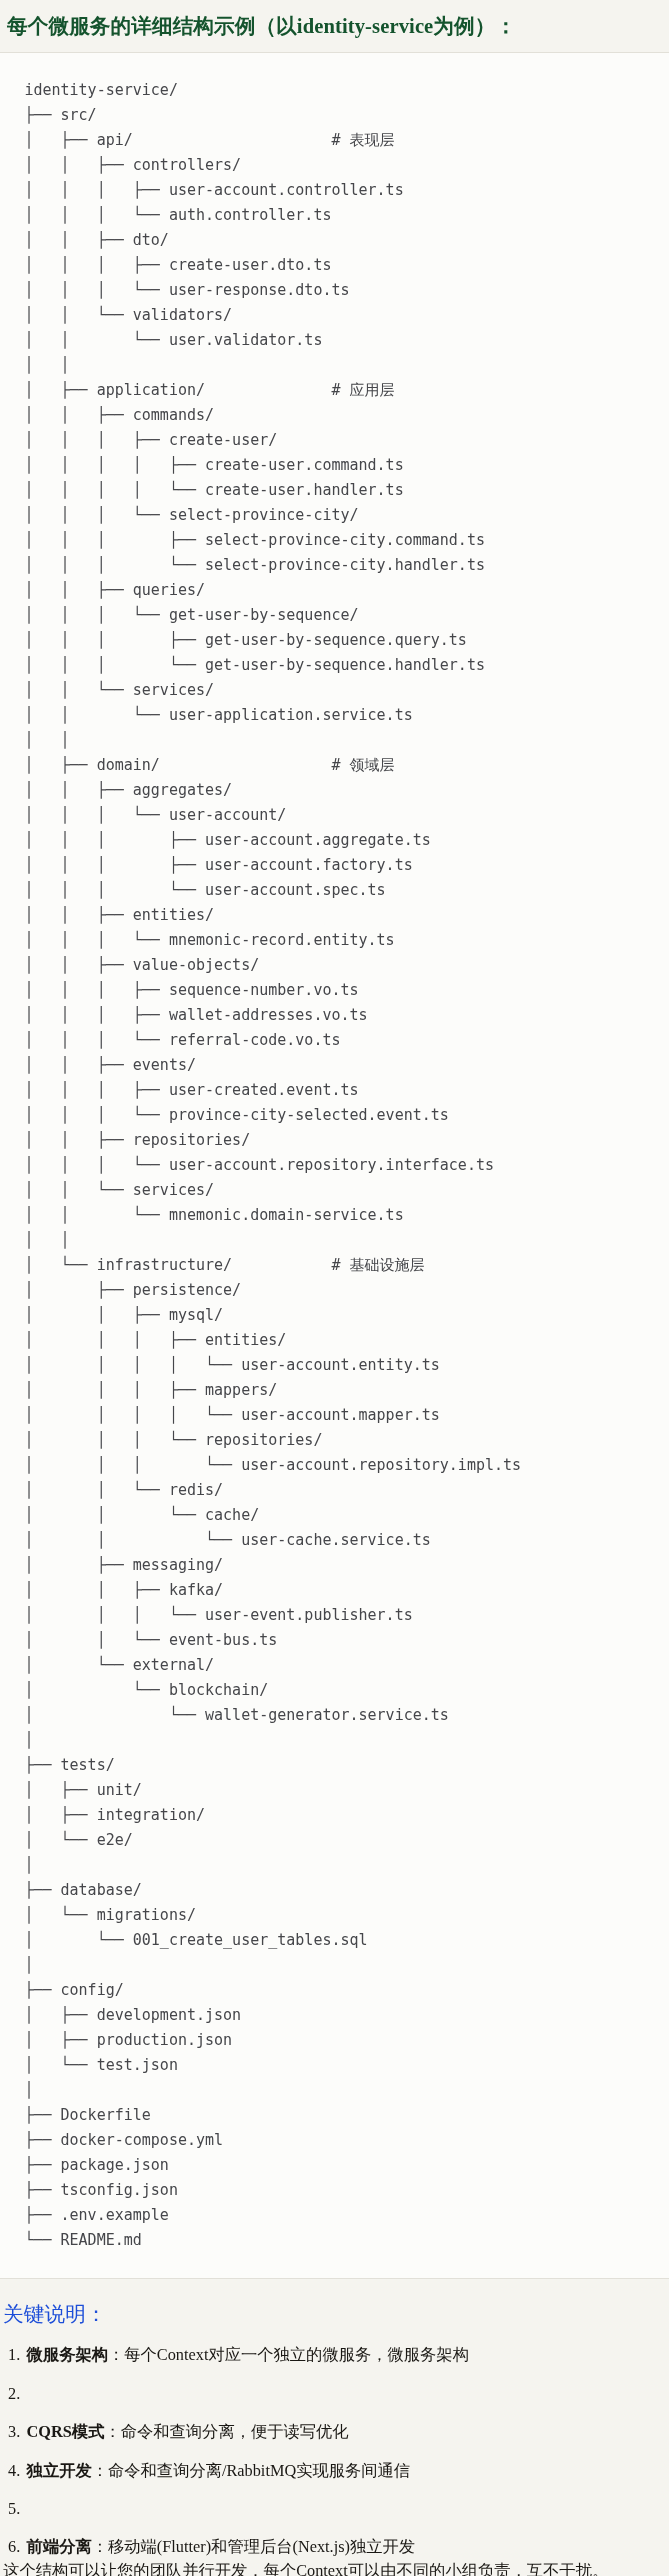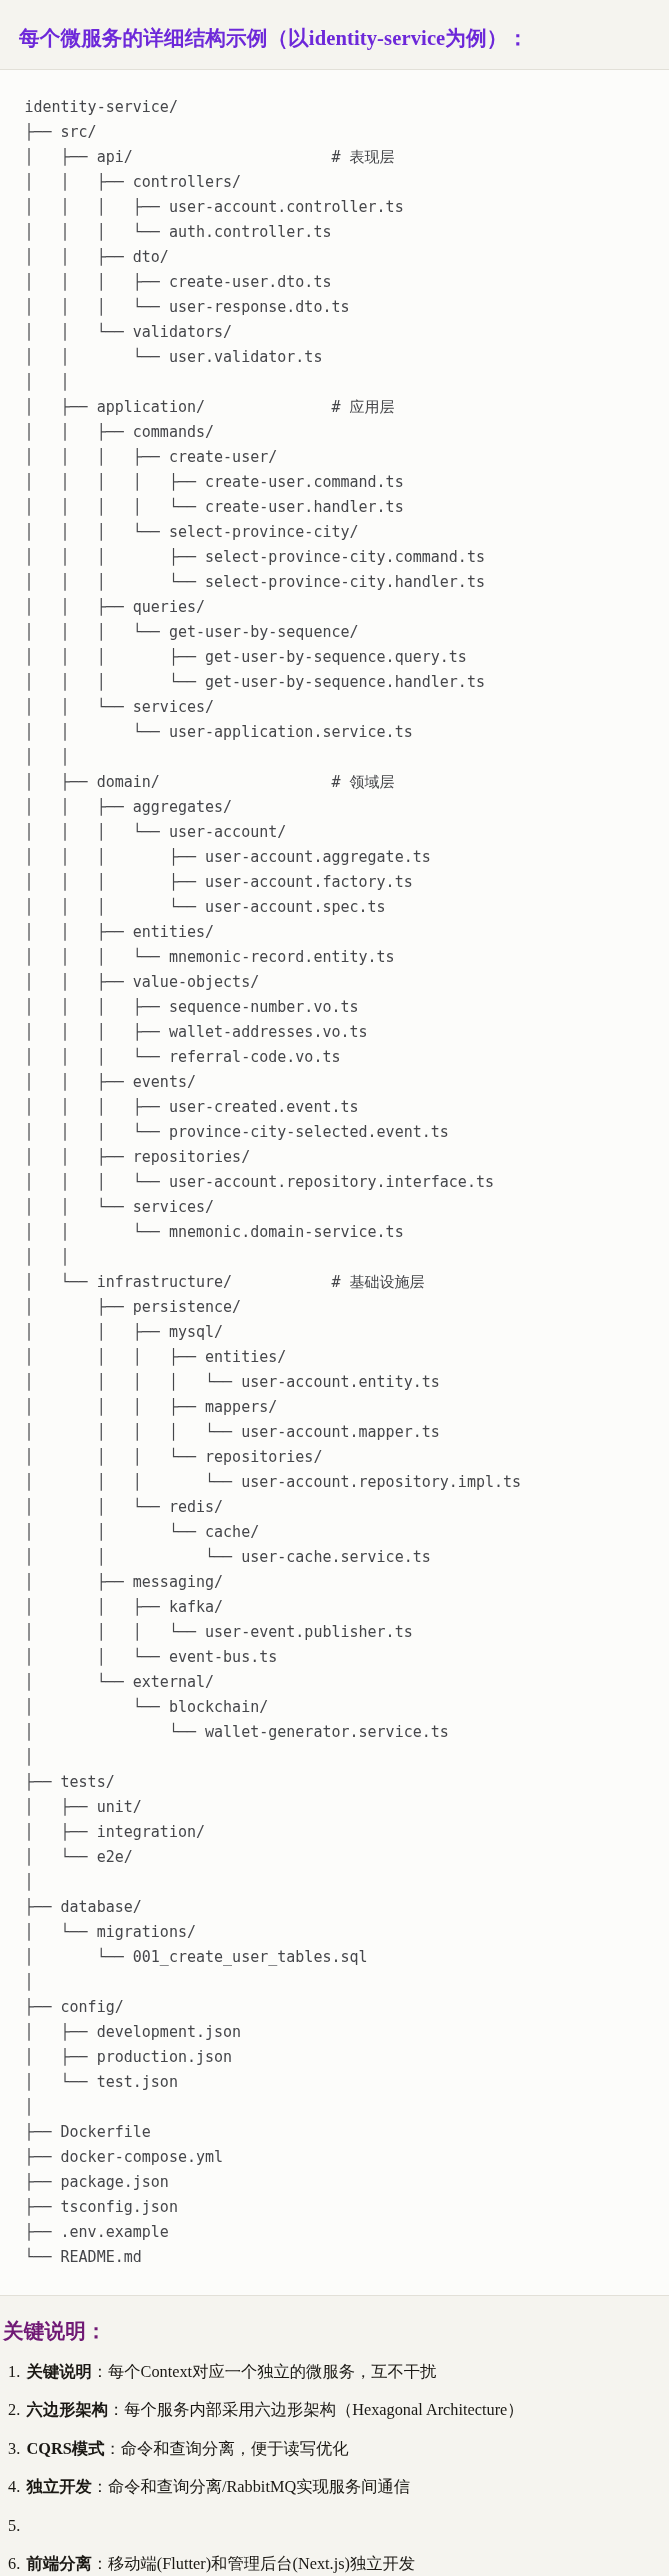--- a/index.html
+++ b/index.html
@@ -9,26 +9,26 @@
     color: #1A1814;
     font-family: "Liberation Serif", serif;
   }
   .page {
     width: 669px;
     height: 2576px;
     overflow: hidden;
     box-sizing: border-box;
   }
   .title {
-    margin: 16px;
+    margin: 4px;
     padding: 8.1px 5px 0 3.1px;
     font-size: 20.6px;
     line-height: 29px;
     font-weight: 700;
-    color: #6d28d9;
+    color: #14532d;
     letter-spacing: 0.1px;
   }
   .codeblock {
     margin-top: 11.3px;
     background: #FCFCFA;
     border-top: 0.6px solid #E2E0D8;
     border-bottom: 0.6px solid #E2E0D8;
     padding: 10px 6.3px 10px 9.4px;
     box-sizing: border-box;
   }
@@ -41,22 +41,22 @@
     white-space: pre;
     overflow: hidden;
   }
   .notes {
     padding: 0 5px 0 3.1px;
   }
   .notes-heading {
     margin: 20.6px 0 0 0;
     font-size: 20.6px;
     line-height: 29px;
-    font-weight: 700;
-    color: #701a75;
+    font-weight: 400;
+    color: #1d4ed8;
     letter-spacing: 0.1px;
   }
   .notes-list {
     margin: 0;
     padding: 0;
     list-style: none;
   }
   .note-item {
     display: flex;
     align-items: baseline;
@@ -174,26 +174,25 @@
 ├── .env.example
 └── README.md</pre>
   </div>
 
   <div class="notes">
     <h3 class="notes-heading">关键说明：</h3>
 
     <ol class="notes-list">
   <li class="note-item">
     <span class="note-num">1.</span>
-    <span class="note-body"><b class="note-term">关键说明</b><span class="note-colon">：</span><span class="note-desc">每个Context对应一个独立的微服务，互不干扰</span></span>
+    <span class="note-body"><b class="note-term">微服务架构</b><span class="note-colon">：</span><span class="note-desc">每个Context对应一个独立的微服务，微服务架构</span></span>
   </li>
 
   <li class="note-item">
     <span class="note-num">2.</span>
-    <span class="note-body"><b class="note-term">六边形架构</b><span class="note-colon">：</span><span class="note-desc">每个服务内部采用六边形架构（Hexagonal Architecture）</span></span>
   </li>
 
   <li class="note-item">
     <span class="note-num">3.</span>
     <span class="note-body"><b class="note-term">CQRS模式</b><span class="note-colon">：</span><span class="note-desc">命令和查询分离，便于读写优化</span></span>
   </li>
 
   <li class="note-item">
     <span class="note-num">4.</span>
     <span class="note-body"><b class="note-term">独立开发</b><span class="note-colon">：</span><span class="note-desc">命令和查询分离/RabbitMQ实现服务间通信</span></span>

